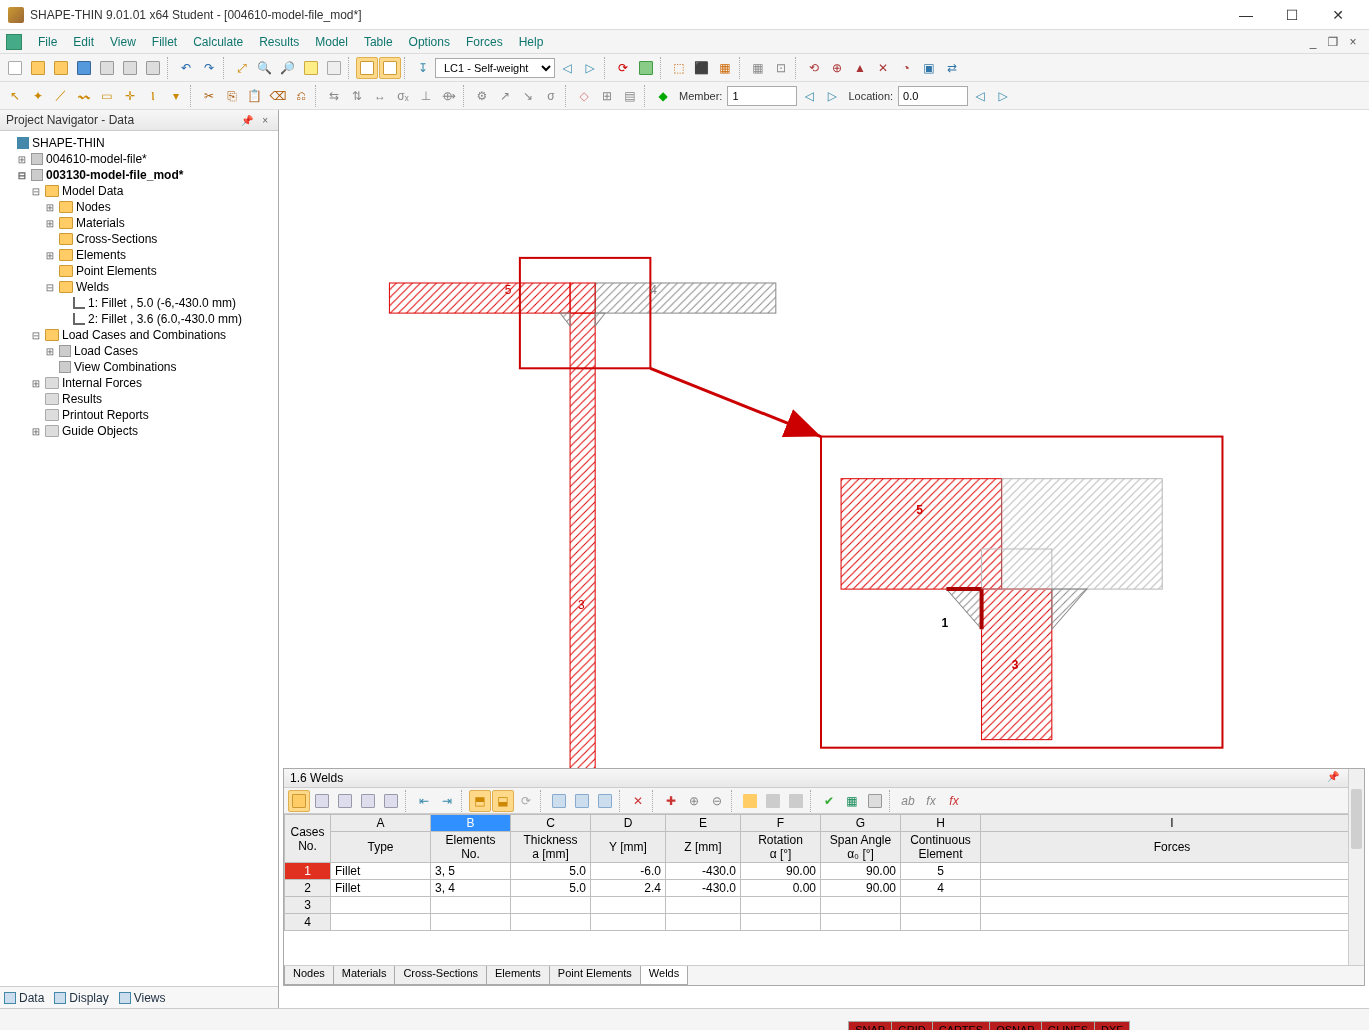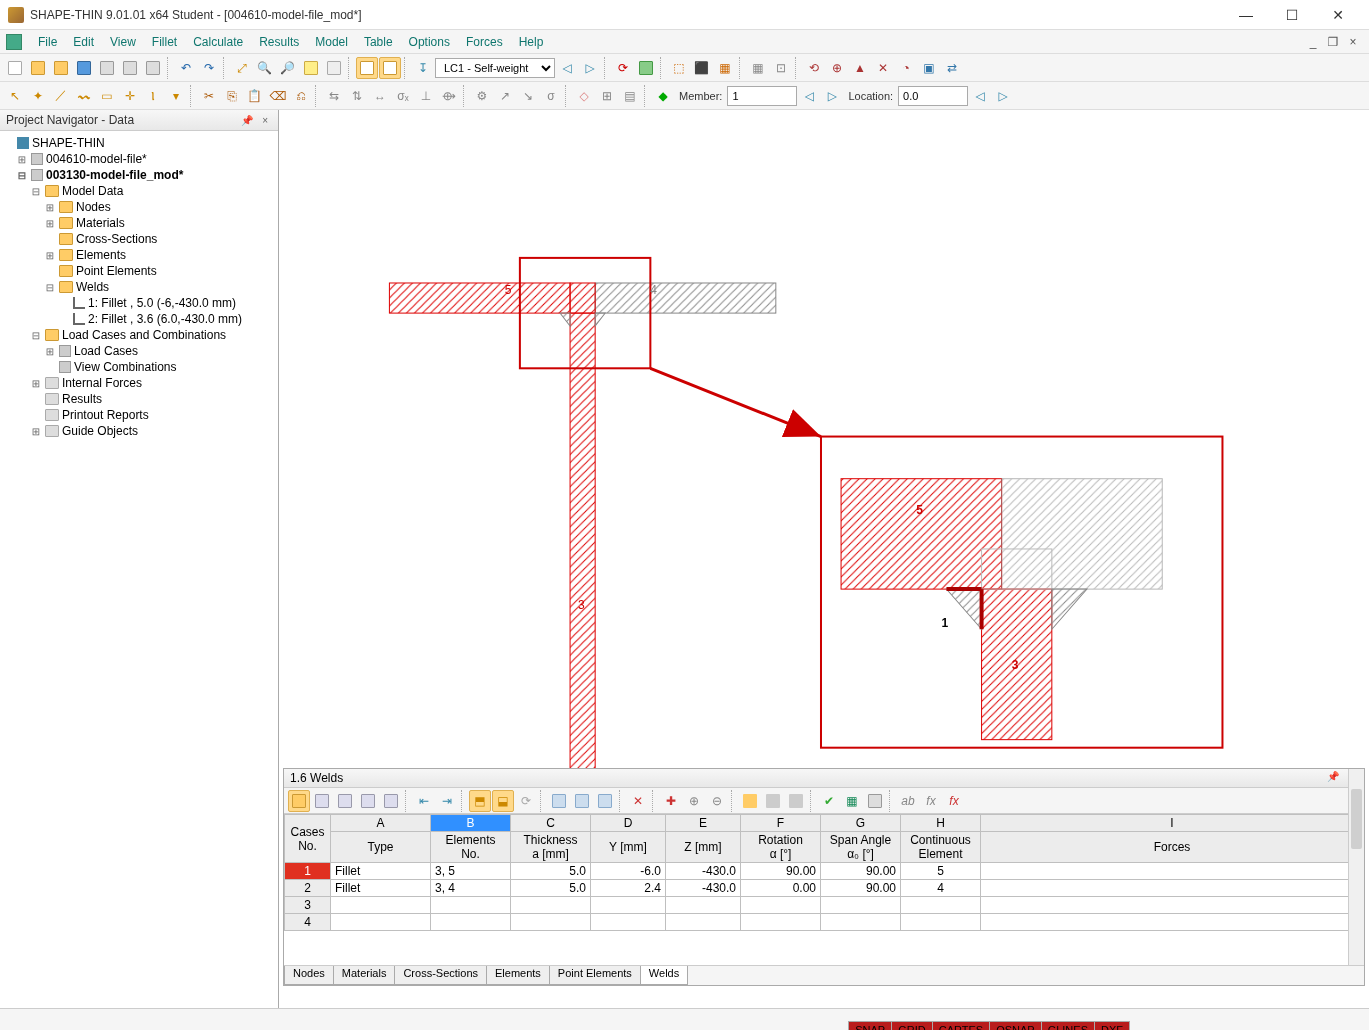--- a/index.html
+++ b/index.html
@@ -434,20 +434,34 @@
         </div>
       <div class="tree-item indent2">
           <span class="twisty"></span>
           <span class="folder grey"></span>
           <span>Printout Reports</span>
         </div>
       <div class="tree-item indent2">
           <span class="twisty">⊞</span>
           <span class="folder grey"></span>
           <span>Guide Objects</span>
+        </div>
+    </div>
+    <div class="nav-tabs">
+      <div class="nav-tab">
+          <span class="nt-ico"></span>
+          <span>Data</span>
+        </div>
+      <div class="nav-tab">
+          <span class="nt-ico"></span>
+          <span>Display</span>
+        </div>
+      <div class="nav-tab">
+          <span class="nt-ico"></span>
+          <span>Views</span>
         </div>
     </div>
   </div>
 
   <div class="canvas-area">
     <svg width="100%" height="100%" viewBox="0 0 1086 700">
       <defs>
         <pattern id="hatchRed" patternUnits="userSpaceOnUse" width="8" height="8">
           <path d="M-2,2 l4,-4 M0,8 l8,-8 M6,10 l4,-4" stroke="#d00" stroke-width="1"></path>
         </pattern>

